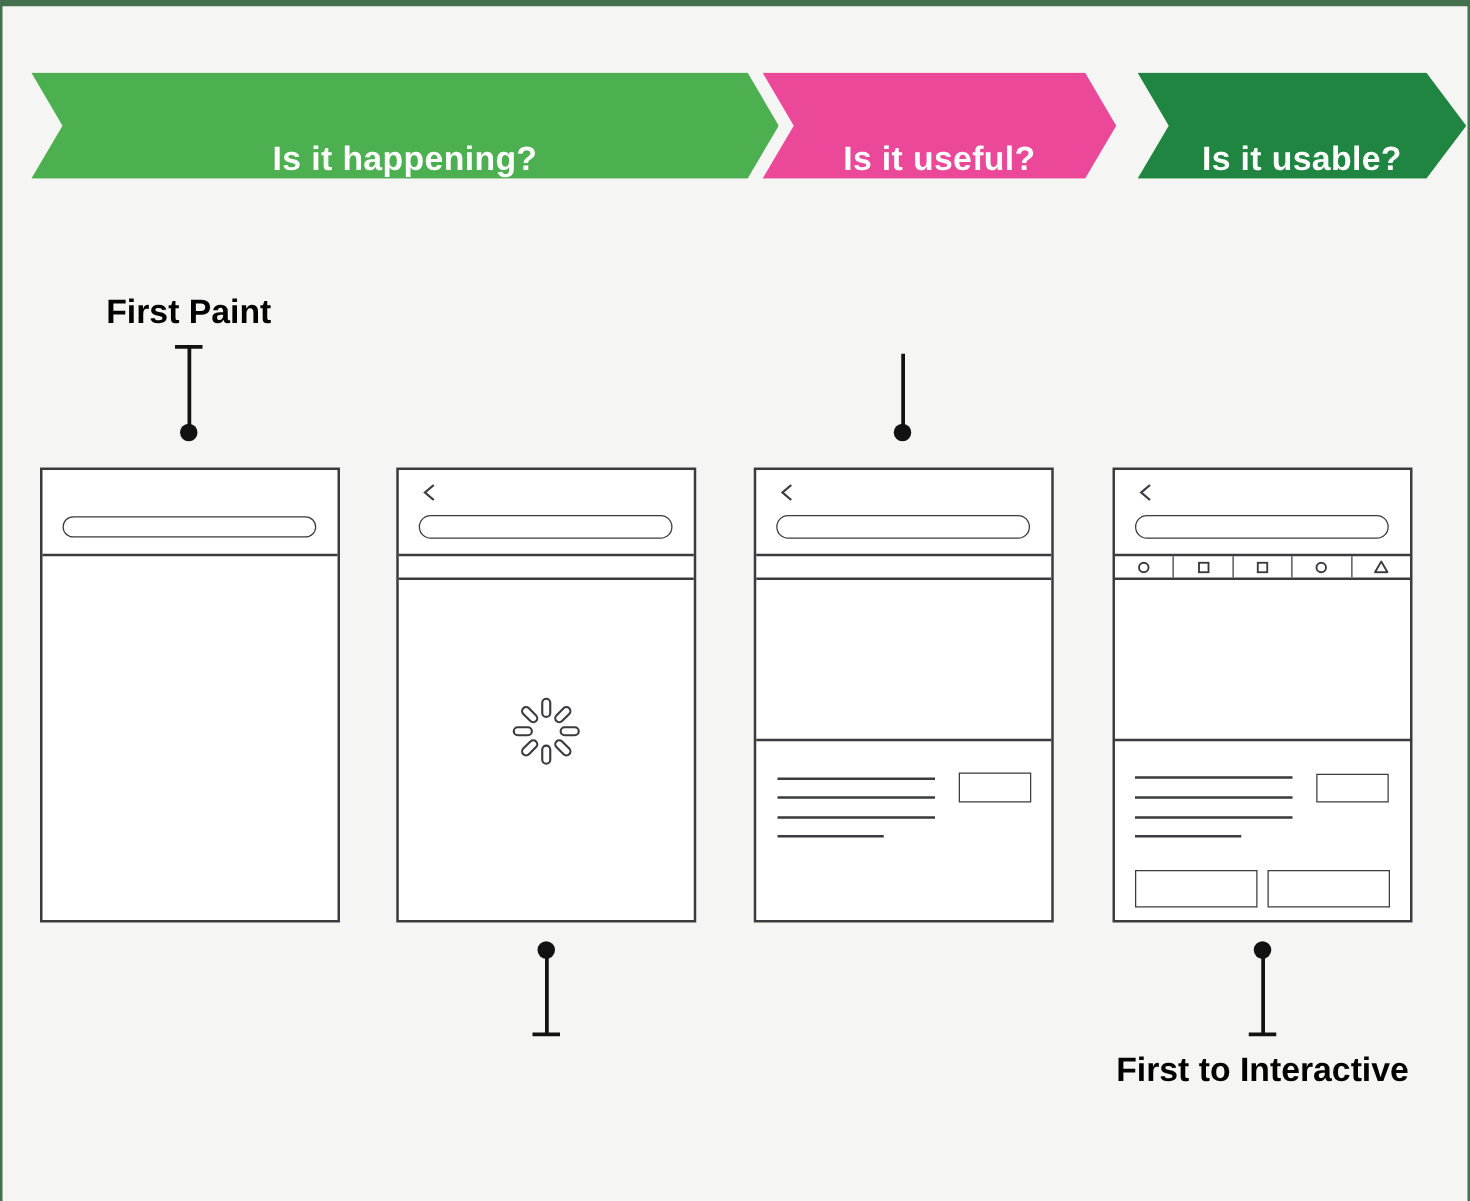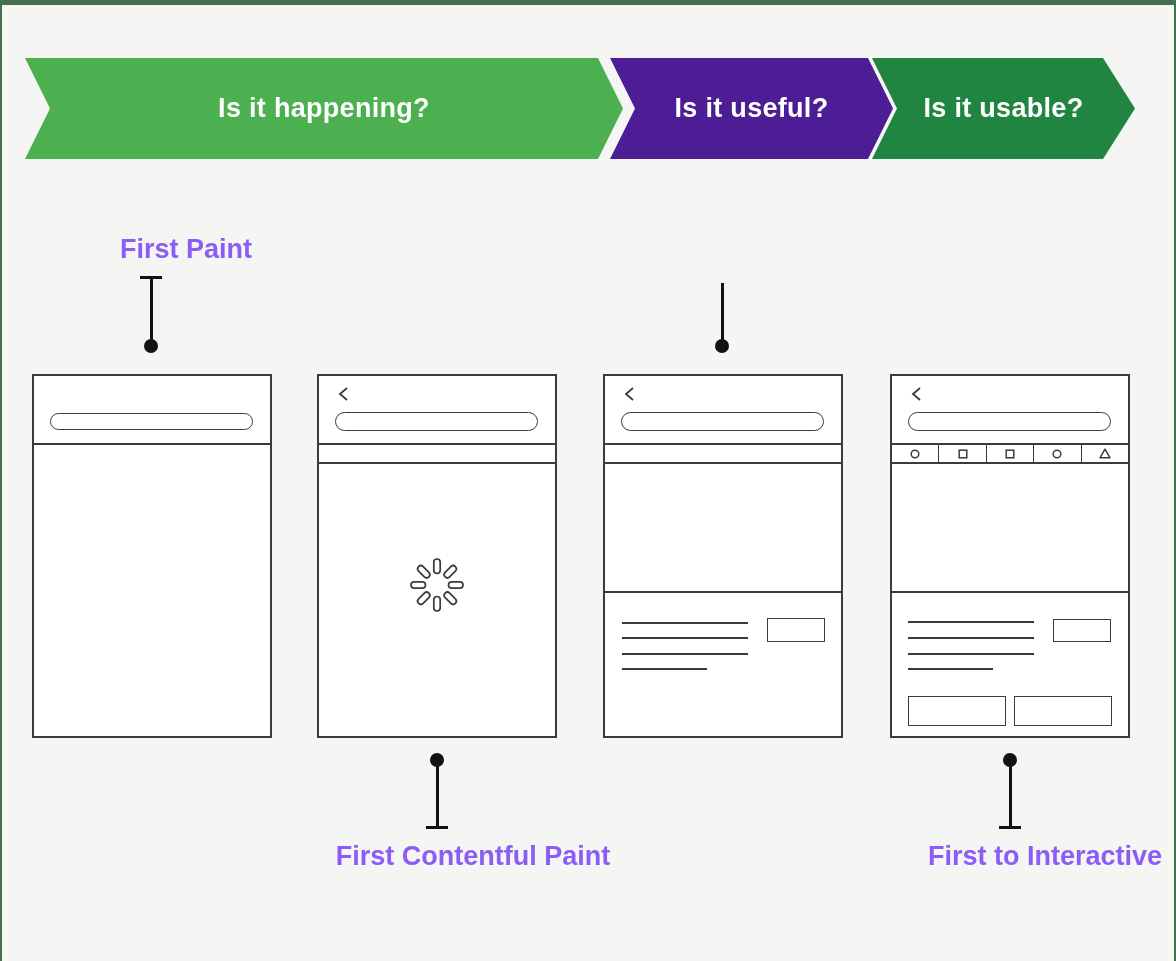--- a/index.html
+++ b/index.html
@@ -10,35 +10,35 @@
     overflow:hidden;
     font-family:"Liberation Sans",sans-serif;
   }
   
   .frame-top{position:absolute;top:0;left:0;right:0;height:5px;}
   .frame-left{position:absolute;top:0;left:0;bottom:0;width:2px;}
   .frame-right{position:absolute;top:0;right:0;bottom:0;width:2px;}
 
   
   .seg{
-    position:absolute;top:58px;height:101px;
-    display:flex;align-items:center;justify-content:center;
+    position:absolute;top:58px;height:85px;
+    display:flex;align-items:flex-end;justify-content:center;
     color:#fff;font-size:27px;font-weight:700;letter-spacing:.3px;
   }
   .seg-1{left:25px;width:598px;
     clip-path:polygon(0 0,573px 0,598px 50%,573px 100%,0 100%,25px 50%);}
   .seg-2{left:610px;width:283px;
     clip-path:polygon(0 0,258px 0,283px 50%,258px 100%,0 100%,25px 50%);}
-  .seg-3{left:872px;width:263px;
+  .seg-3{left:910px;width:263px;
     clip-path:polygon(0 0,231px 0,263px 50%,231px 100%,0 100%,25px 50%);}
 
   
   .metric-label{
     position:absolute;transform:translateX(-50%);
-    font-size:27px;font-weight:700;color:#8b5cf6;white-space:nowrap;margin-left:35px;
+    font-size:27px;font-weight:700;color:#000000;white-space:nowrap;
   }
 
   
   .vline{position:absolute;width:3px;background:#121212;}
   .tbar{position:absolute;width:22px;height:3px;background:#121212;}
   .dot{position:absolute;width:14px;height:14px;border-radius:50%;background:#121212;}
 
   
   .phone{
     position:absolute;top:374px;width:240px;height:364px;
@@ -71,29 +71,28 @@
 
 <div class="canvas">
 
   <div class="frame-top" style="background: rgb(69, 112, 78);"></div>
   <div class="frame-left" style="background: rgb(69, 112, 78);"></div>
   <div class="frame-right" style="background: rgb(69, 112, 78);"></div>
 
   <div class="seg seg-1" style="background: rgb(76, 175, 80);">
     <span>Is it happening?</span>
   </div>
-  <div class="seg seg-2" style="background: #4c1d95;">
+  <div class="seg seg-2" style="background: #ec4899;">
     <span>Is it useful?</span>
   </div>
   <div class="seg seg-3" style="background: rgb(31, 133, 64);">
     <span>Is it usable?</span>
   </div>
 
   <div class="metric-label" style="left:151px;top:234px;">First Paint</div>
-  <div class="metric-label" style="left:438px;top:841px;">First Contentful Paint</div>
   <div class="metric-label" style="left:1010px;top:841px;">First to Interactive</div>
 
   <div>
     <div class="tbar" style="left:140px;top:276px;"></div>
     <div class="vline" style="left:150px;top:278px;height:66px;"></div>
     <div class="dot" style="left:144px;top:339px;"></div>
   </div>
   <div>
     <div class="vline" style="left:721px;top:283px;height:60px;"></div>
     <div class="dot" style="left:715px;top:339px;"></div>

